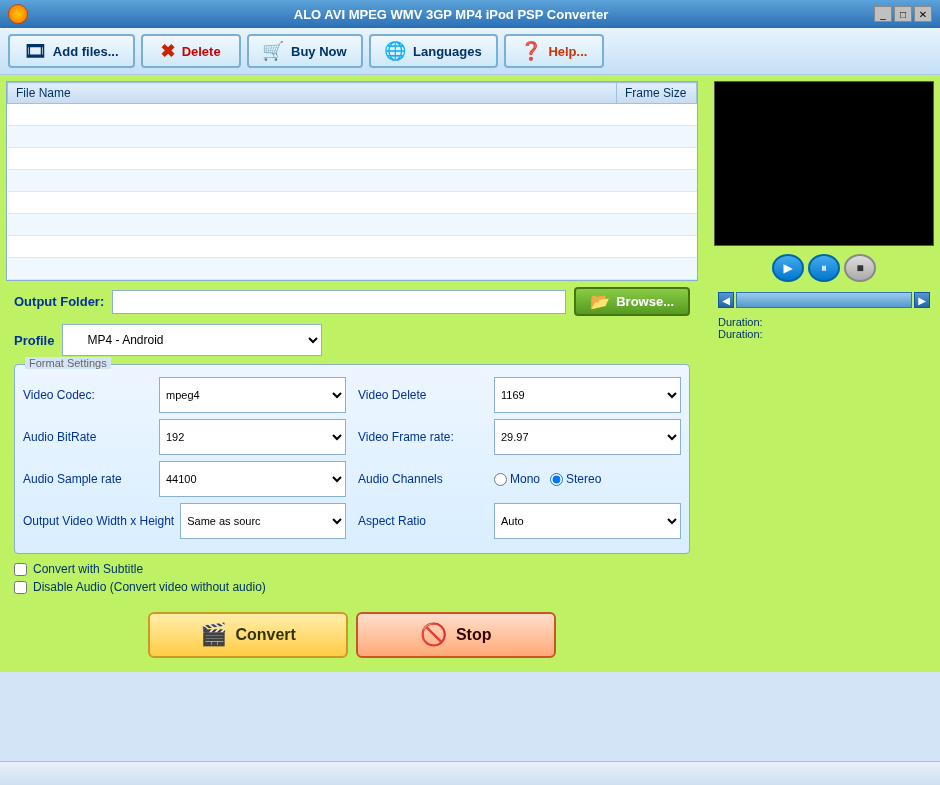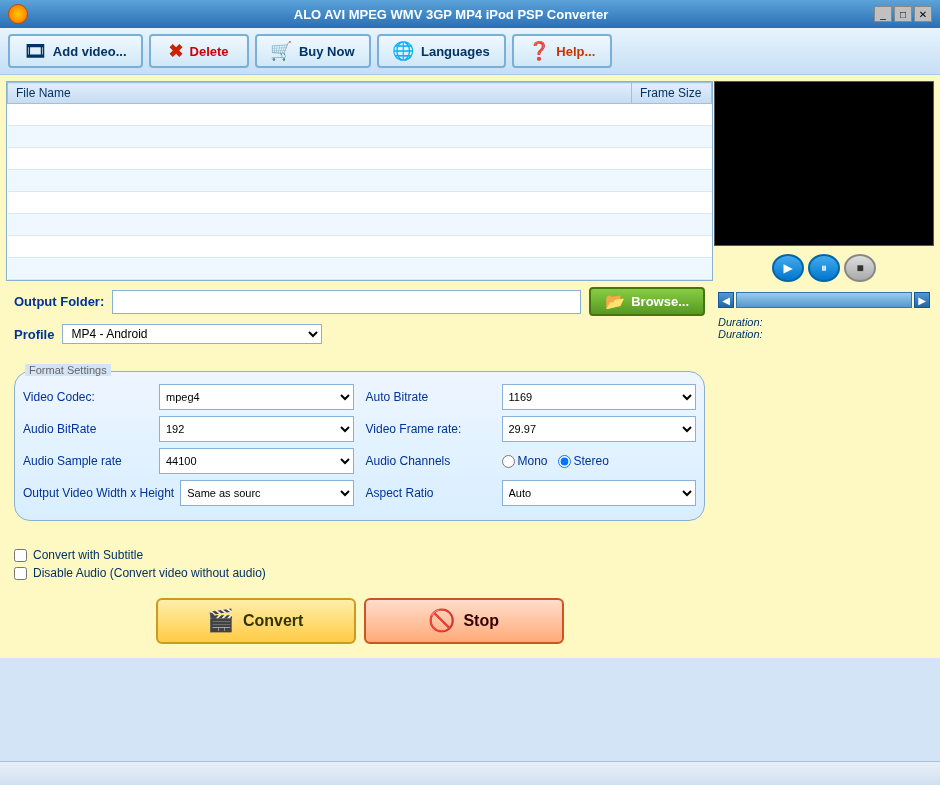--- a/index.html
+++ b/index.html
@@ -69,22 +69,22 @@
       font-size: 13px;
       font-weight: bold;
       color: #003366;
       min-width: 100px;
       justify-content: center;
     }
 
     .main-content {
       display: flex;
       padding: 6px;
-      gap: 1px;
-      background: #fef9c3;
+      gap: 16px;
+      background: #bef264;
     }
 
     .left-panel {
       flex: 1;
     }
 
     .file-table-container {
       background: white;
       border: 1px solid #8ab0d0;
       height: 200px;
@@ -169,21 +169,20 @@
       flex: 1;
       height: 16px;
       background: linear-gradient(to bottom, #99ccee, #5599cc);
       border: 1px solid #3377aa;
       position: relative;
     }
     .duration-info {
       padding: 2px 4px;
       font-size: 11px;
       color: #003366;
-      font-style: italic;
     }
 
     .output-section {
       padding: 6px 8px;
       display: flex;
       align-items: center;
       gap: 8px;
       flex-wrap: wrap;
     }
     .output-label {
@@ -220,31 +219,31 @@
       align-items: center;
       gap: 8px;
     }
     .profile-label {
       color: #003399;
       font-size: 13px;
       font-weight: bold;
     }
     .profile-select {
       width: 260px;
-      height: 20px;
+      height: 32px;
       border: 1px solid #8ab0d8;
       background: white;
       font-size: 12px;
-      padding: 0 4px;
+      padding: 0 20px;
     }
 
     .format-settings {
-      margin: 21px 8px;
+      margin: 2px 8px;
       border: 1px solid #8ab0d0;
-      border-radius: 16px;
+      border-radius: 4px;
       padding: 8px;
       position: relative;
       background: linear-gradient(to bottom, #eef6ff, #d8eeff);
     }
     .format-settings-legend {
       position: absolute;
       top: -8px;
       left: 10px;
       background: #d4e4f7;
       padding: 0 4px;
@@ -263,21 +262,21 @@
       gap: 6px;
     }
     .setting-label {
       color: #003399;
       font-size: 12px;
       white-space: nowrap;
       min-width: 130px;
     }
     .setting-select {
       flex: 1;
-      height: 26px;
+      height: 36px;
       border: 1px solid #8ab0d8;
       background: white;
       font-size: 11px;
       padding: 0 2px;
     }
     .radio-group {
       display: flex;
       align-items: center;
       gap: 10px;
     }
@@ -359,21 +358,21 @@
   <div class="title-controls">
     <button class="title-btn">_</button>
     <button class="title-btn">□</button>
     <button class="title-btn">✕</button>
   </div>
 </div>
 
 <div class="toolbar">
   <button class="toolbar-btn">
     <span style="font-size:18px;">🎞</span>
-    <span>Add video...</span>
+    <span>Add files...</span>
   </button>
   <button class="toolbar-btn" style="color:#cc0000;">
     <span style="font-size:18px; color:#cc2200;">✖</span>
     <span>Delete</span>
   </button>
   <button class="toolbar-btn" style="font-weight:900;">
     <span style="font-size:18px;">🛒</span>
     <span>Buy Now</span>
   </button>
   <button class="toolbar-btn">
@@ -463,21 +462,21 @@
 
         <div class="setting-row">
           <span class="setting-label">Video Codec:</span>
           <select class="setting-select">
             <option>mpeg4</option>
           </select>
         </div>
 
 
         <div class="setting-row">
-          <span class="setting-label">Auto Bitrate</span>
+          <span class="setting-label">Video Delete</span>
           <select class="setting-select">
             <option>1169</option>
           </select>
         </div>
 
         <div class="setting-row">
           <span class="setting-label">Audio BitRate</span>
           <select class="setting-select">
             <option>192</option>
           </select>

